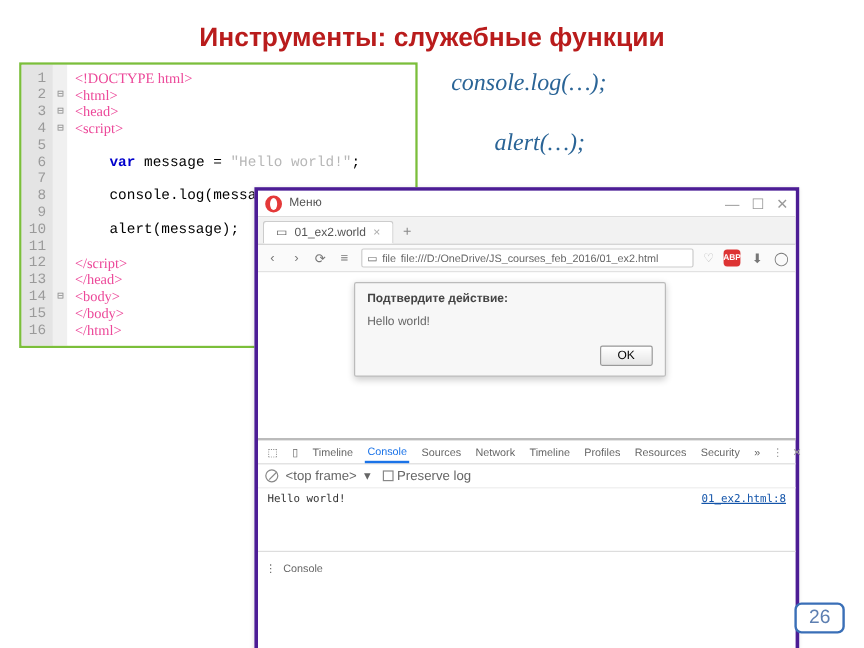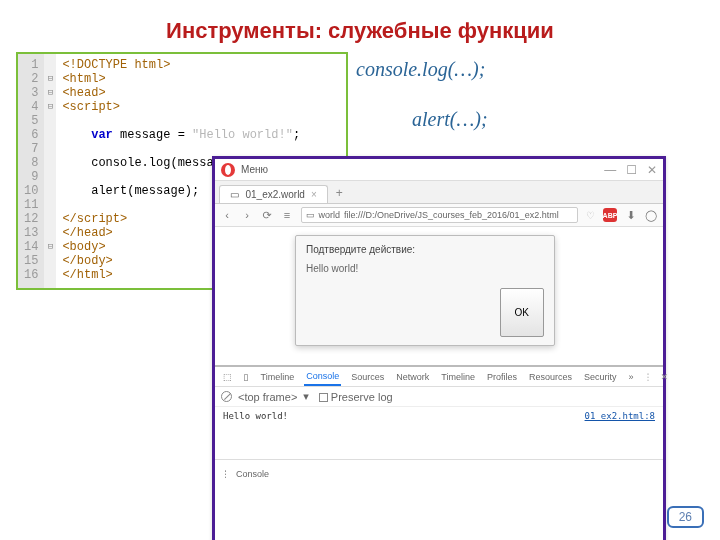--- a/index.html
+++ b/index.html
@@ -19,21 +19,21 @@
     color: #b91c1c;
     margin: 18px 0 12px 0;
   }
   .callout {
     position: absolute;
     font-style: italic;
     font-family: Georgia, "Times New Roman", serif;
     color: #2a6496;
     font-size: 20px;
   }
-  .callout-1 { left: 356px; top: 58px; }
+  .callout-1 { left: 376px; top: 58px; }
   .callout-2 { left: 376px; top: 108px; margin-left: 36px; }
 
   
   .code-panel {
     position: absolute;
     left: 16px; top: 52px;
     width: 332px; height: 238px;
     border: 2px solid #7bbf3a;
     background: #f5f5f5;
     font-family: Consolas, "Courier New", monospace;
@@ -61,21 +61,21 @@
   .code-body {
     flex: 1;
     background: #fff;
     padding: 4px 6px;
     line-height: 14px;
     white-space: pre;
     overflow: hidden;
   }
   .code-body .ln { height: 14px; }
   .kw  { color: #0000cc; font-weight: bold; }
-  .tag { color: #a16207; }
+  .tag { color: #ec4899; font-family: Liberation Serif, serif; }
   .str { color: #b7b7b7; }
 
   
   .browser {
     position: absolute;
     left: 212px; top: 156px;
     width: 454px; height: 404px;
     border: 3px solid #4c1d95;
     background: #fff;
     font-size: 10px;
@@ -172,27 +172,27 @@
     position: absolute;
     left: 80px; top: 8px;
     width: 260px;
     border: 1px solid #bbb;
     background: #f7f7f7;
     border-radius: 2px;
     padding: 8px 10px 8px 10px;
     box-shadow: 0 2px 6px rgba(0,0,0,.2);
     font-size: 10px;
   }
-  .alert-title { font-weight: normal; color: #444; margin-bottom: 8px; }
+  .alert-title { font-weight: bold; color: #444; margin-bottom: 8px; }
   .alert-msg { color: #666; margin-bottom: 14px; }
   .alert-btn {
     float: right;
     border: 1px solid #999;
     background: linear-gradient(#fff,#e4e4e4);
-    padding: 18px 14px;
+    padding: 2px 14px;
     font-size: 10px;
     border-radius: 2px;
   }
   .devtools {
     border-top: 2px solid #bbb;
   }
   .dt-tabs {
     height: 20px;
     display: flex;
     align-items: center;
@@ -249,21 +249,21 @@
   }
 
   
   .pagenum {
     position: absolute;
     right: 16px; bottom: 12px;
     border: 2px solid #3a6fb7;
     border-radius: 6px;
     padding: 2px 10px;
     color: #5d7fb1;
-    font-size: 12px;
+    font-size: 16px;
     background: #fff;
   }
 </style>
 </head>
 <body>
 
 <div class="slide-title">Инструменты: служебные функции</div>
 
 <div class="callout callout-1">console.log(…);</div>
 <div class="callout callout-2">alert(…);</div>
@@ -326,21 +326,21 @@
     </div>
     <div class="tab-plus">+</div>
   </div>
   <div class="toolbar">
     <span class="ico">‹</span>
     <span class="ico">›</span>
     <span class="ico">⟳</span>
     <span class="ico">≡</span>
     <div class="addr">
       <span>▭</span>
-      <span>world</span>
+      <span>file</span>
       <span style="overflow:hidden;text-overflow:ellipsis;white-space:nowrap;flex:1">file:///D:/OneDrive/JS_courses_feb_2016/01_ex2.html</span>
     </div>
     <span class="heart">♡</span>
     <span class="abp">ABP</span>
     <span class="ico">⬇</span>
     <span class="ico">◯</span>
   </div>
   <div class="viewport">
     <div class="alert-box">
       <div class="alert-title">Подтвердите действие:</div>

